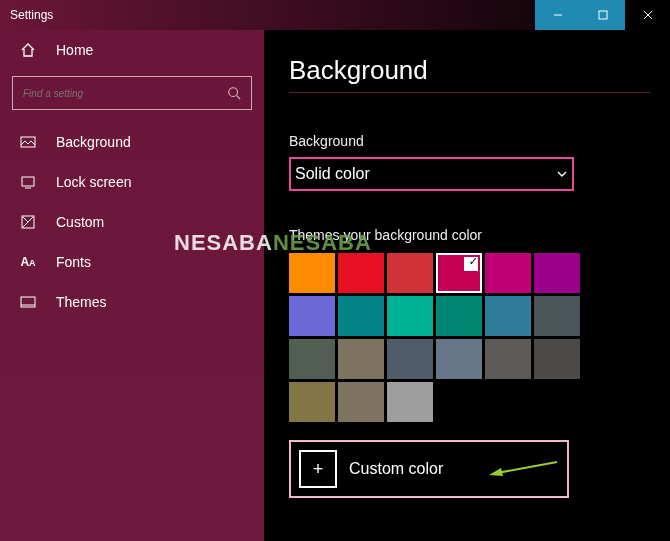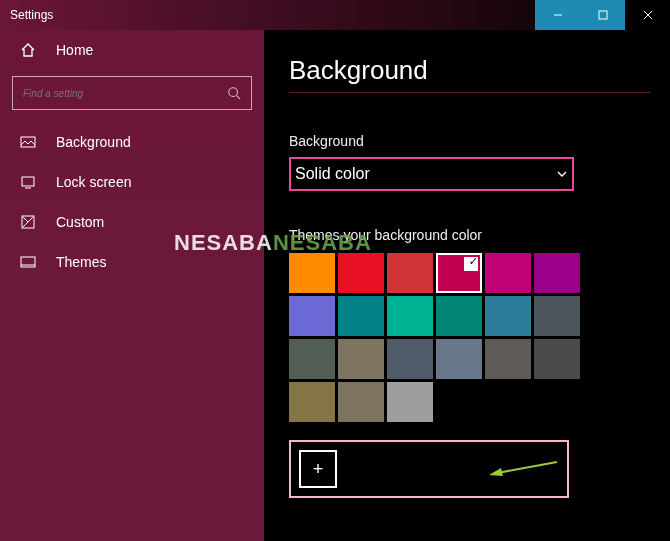--- a/index.html
+++ b/index.html
@@ -98,20 +98,26 @@
       <span class="icon">
           <svg width="16" height="16" viewBox="0 0 16 16">
             <rect x="2" y="2" width="12" height="12" fill="none" stroke="#fff"></rect>
             <path d="M3 3 L8 8 L3 13 M13 3 L8 8" stroke="#fff" fill="none"></path>
           </svg>
         </span>
       <span>Custom</span>
     </div>
     <div class="sidebar-item">
       <span class="icon">
+          <span style="font-size:12px;font-weight:bold">A<span style="font-size:9px">A</span></span>
+        </span>
+      <span>Fonts</span>
+    </div>
+    <div class="sidebar-item">
+      <span class="icon">
           <svg width="16" height="16" viewBox="0 0 16 16">
             <rect x="1" y="3" width="14" height="10" fill="none" stroke="#fff"></rect>
             <line x1="1" y1="11" x2="15" y2="11" stroke="#fff"></line>
           </svg>
         </span>
       <span>Themes</span>
     </div>
   </div>
 
   <div class="main" style="position:relative">
@@ -149,20 +155,21 @@
           <div class="swatch" style="background: rgb(104, 118, 138);"></div>
           <div class="swatch" style="background: rgb(93, 90, 88);"></div>
           <div class="swatch" style="background: rgb(76, 74, 72);"></div>
           <div class="swatch" style="background: rgb(132, 117, 69);"></div>
           <div class="swatch" style="background: rgb(126, 115, 95);"></div>
           <div class="swatch" style="background: rgb(158, 158, 158);"></div>
         </div>
 
       <div class="custom-row">
         <div class="plus-box">+</div>
+        <span>Custom color</span>
         <span class="arrow">
           <svg width="70" height="20" viewBox="0 0 70 20">
               <line x1="68" y1="3" x2="8" y2="14" stroke="#9acd32" stroke-width="2"></line>
               <polygon points="0,16 12,9 14,17" fill="#9acd32"></polygon>
             </svg>
         </span>
       </div>
     </div>
 
     <div style="position:absolute;left:-90px;top:200px;font-size:22px;font-weight:700;opacity:0.85;letter-spacing:1px;pointer-events:none">

